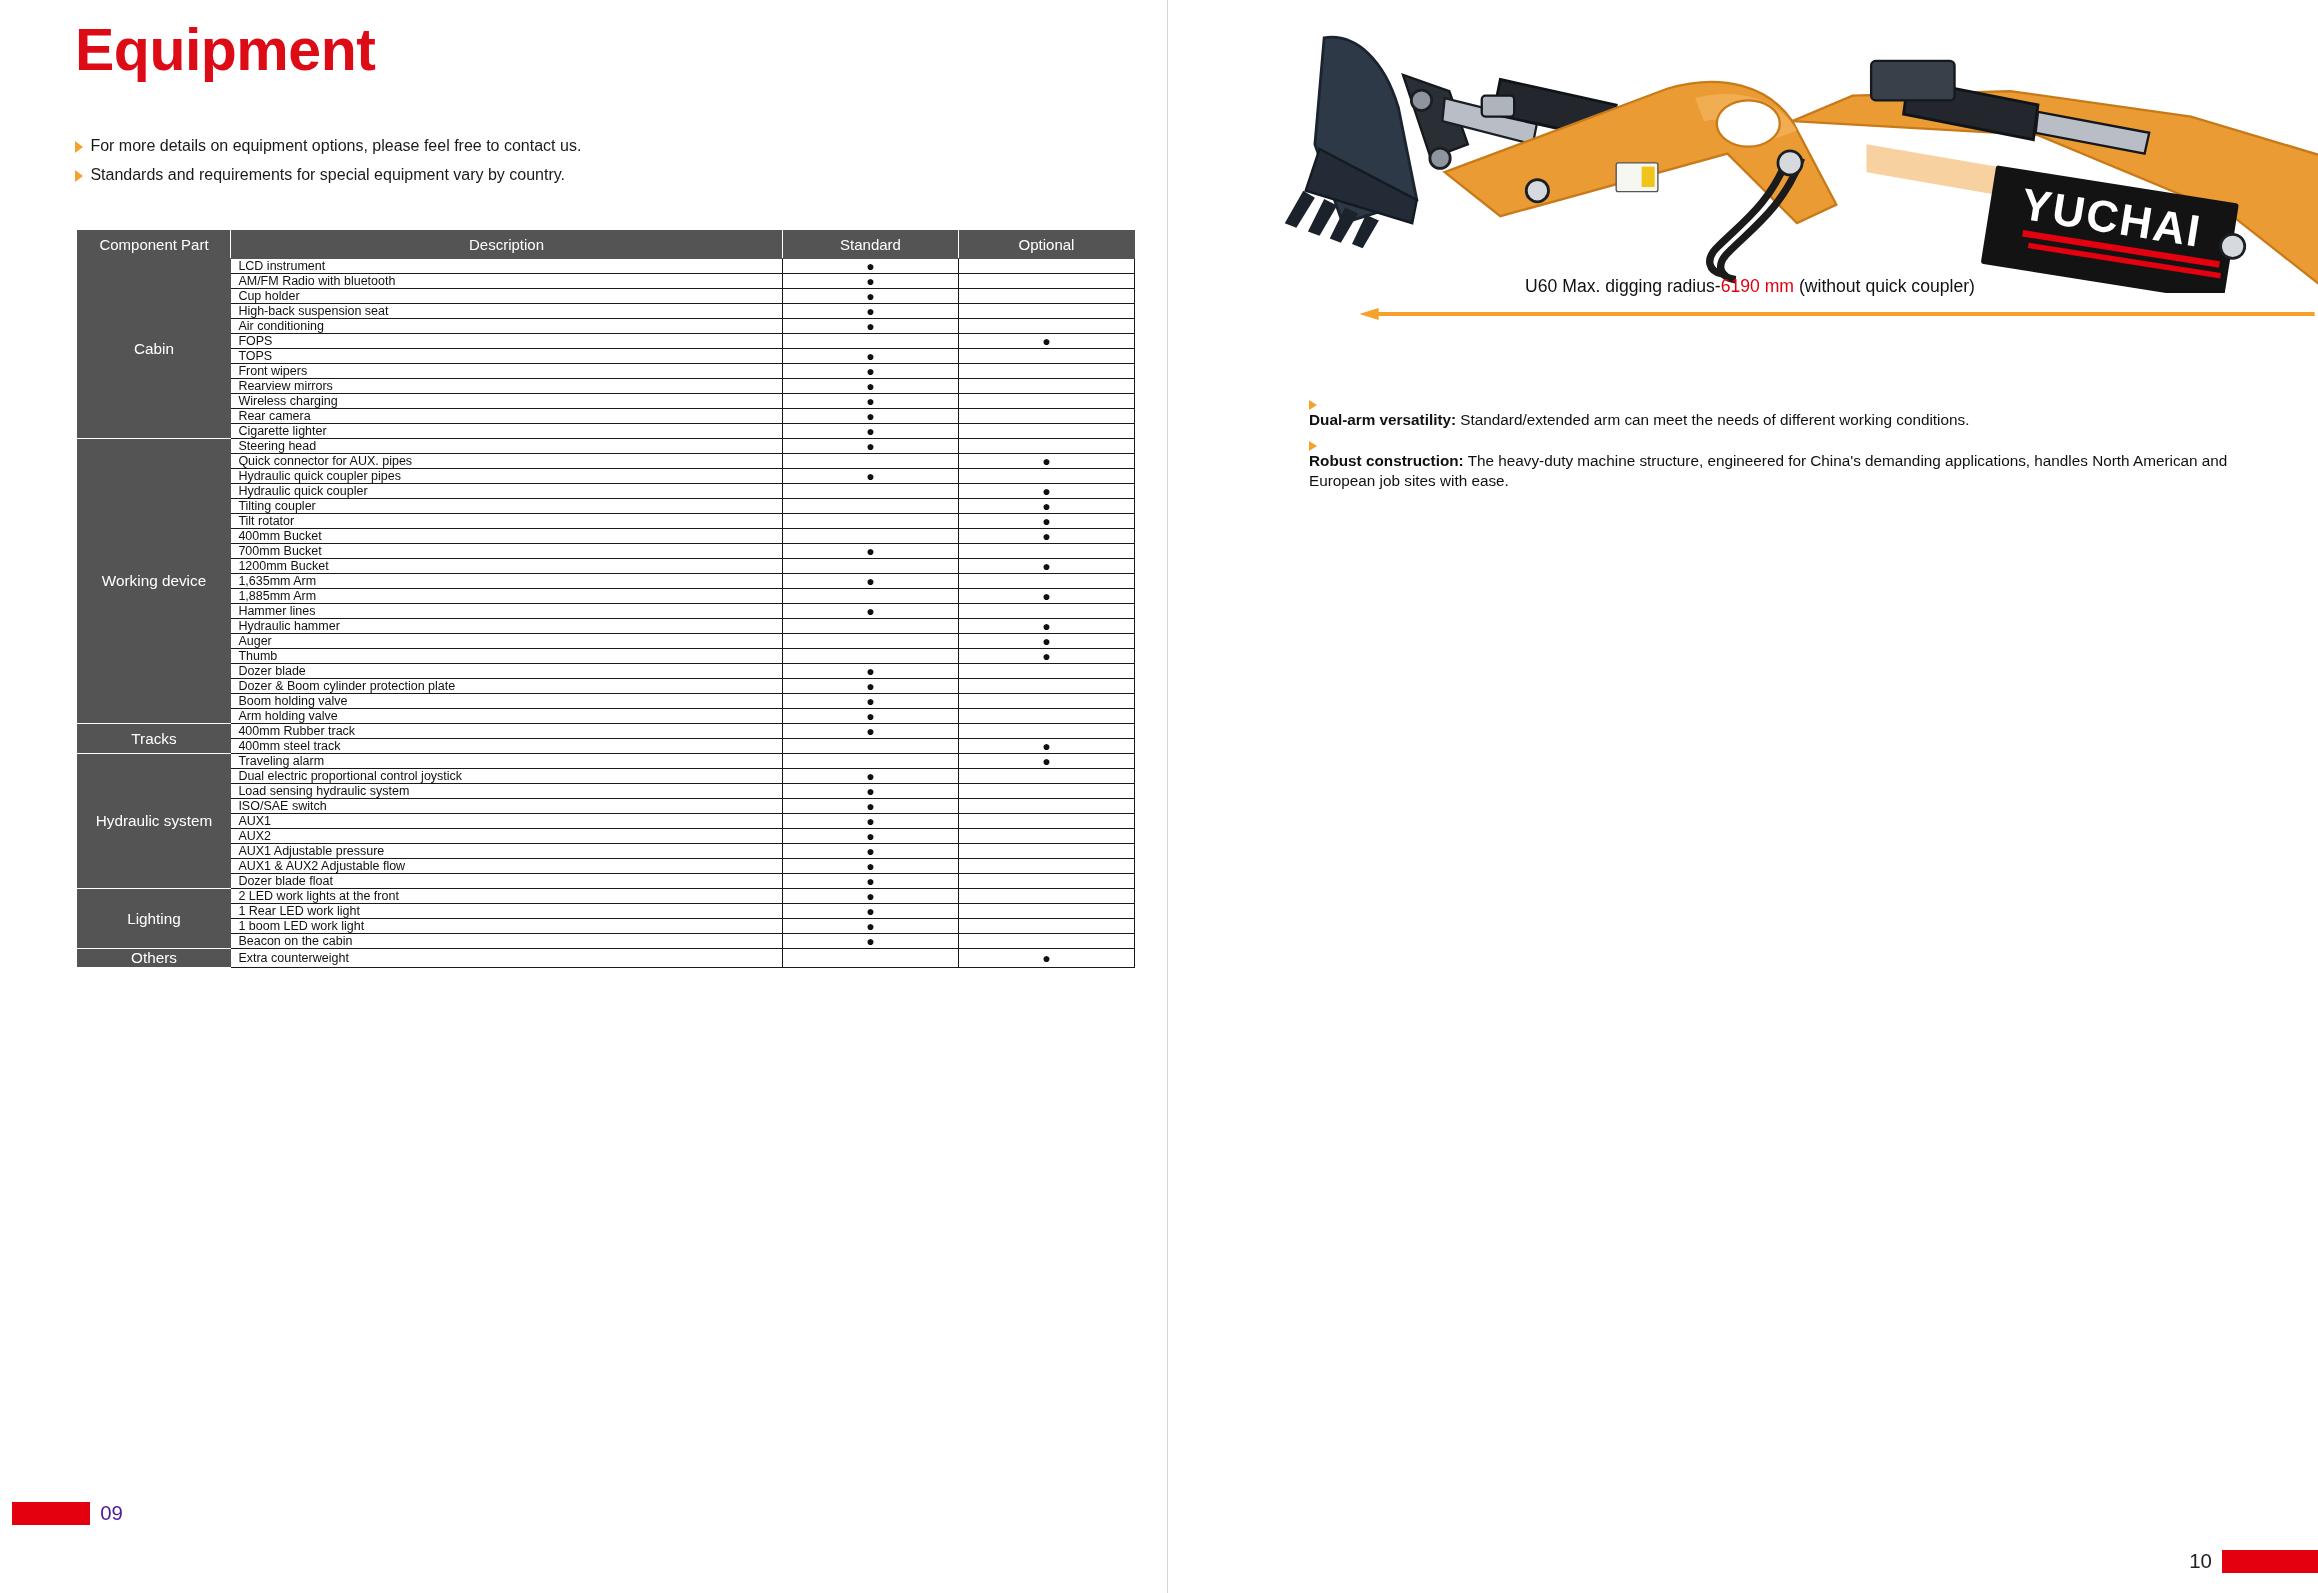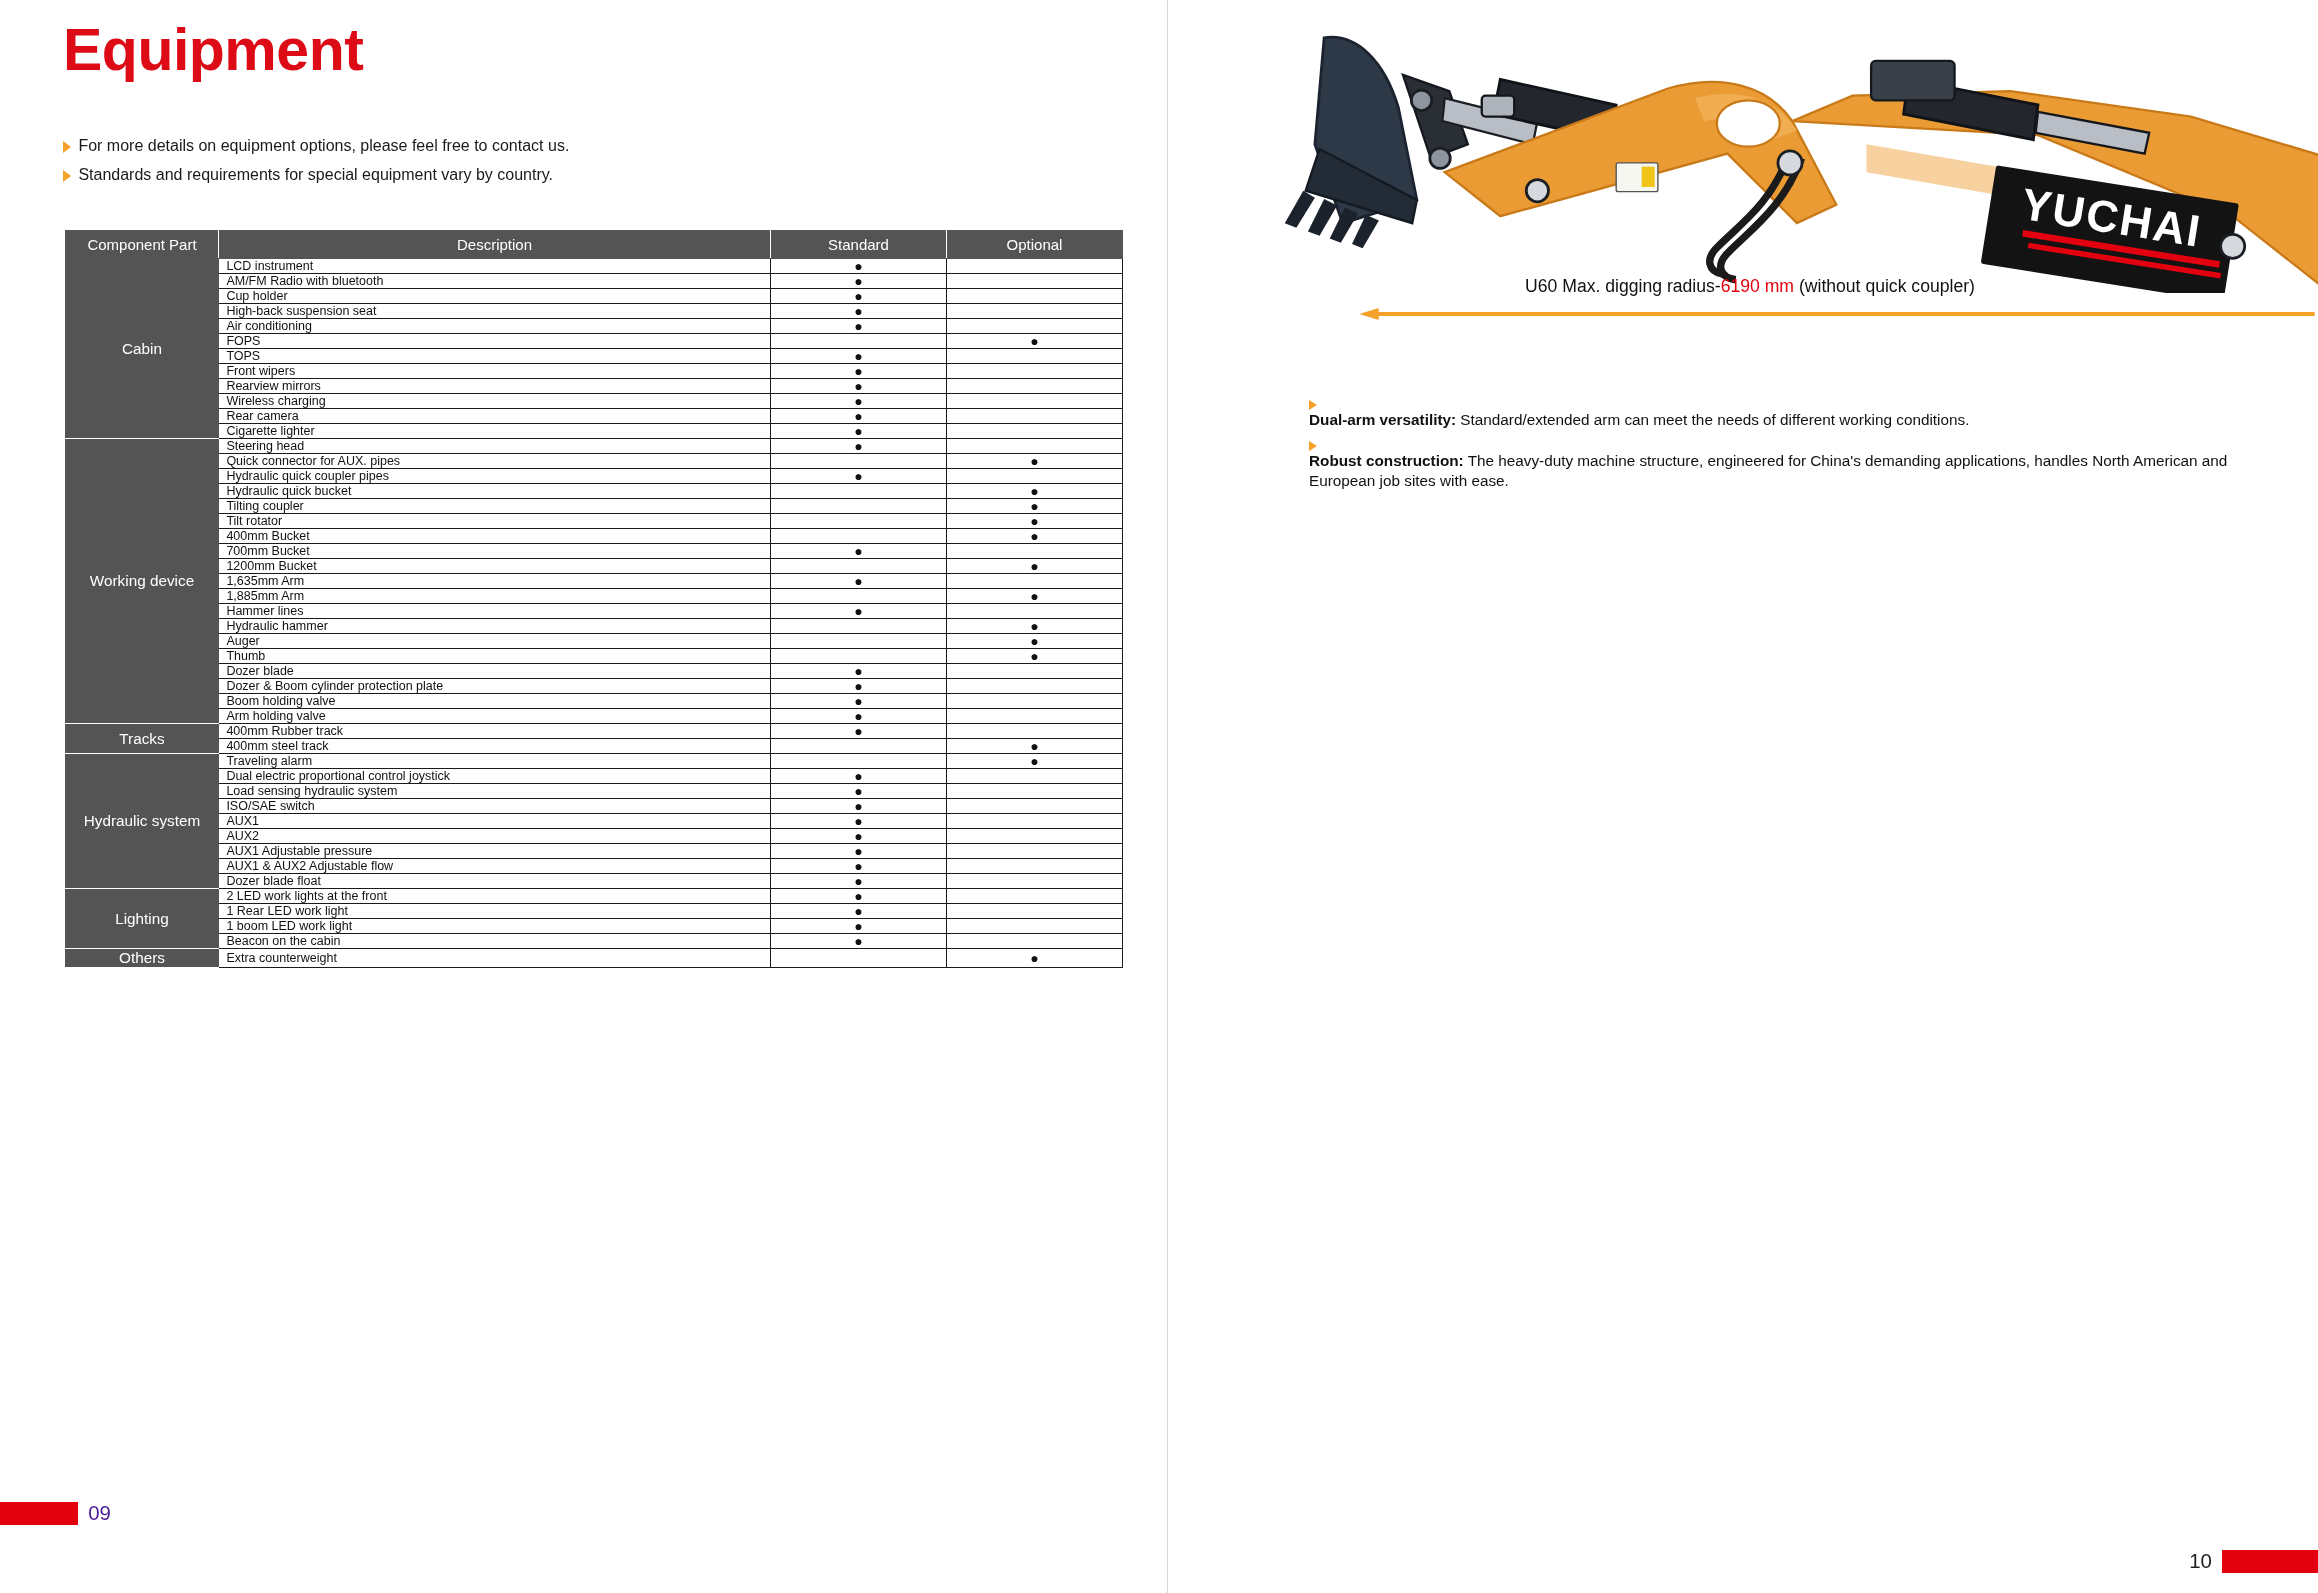--- a/index.html
+++ b/index.html
@@ -5,21 +5,21 @@
   * { box-sizing: border-box; margin: 0; padding: 0; }
   html, body {
     width: 2333px; height: 1594px;
     background: #ffffff;
     font-family: "Liberation Sans", sans-serif;
     overflow: hidden;
   }
   .page { position: relative; width: 2333px; height: 1594px; background:#fff; }
 
   
-  .left-page { position: absolute; left:0; top:0; width: 1167px; height: 1546px; }
+  .left-page { position: absolute; left:12px; top:0; width: 1167px; height: 1546px; }
 
   .title {
     position: absolute; left: 63px; top: 21px;
     font-size: 59px; font-weight: bold; color: #dd0b16;
     letter-spacing: -0.5px; line-height: 1;
     font-family: "Liberation Sans", sans-serif;
   }
 
   .bullets { position: absolute; left: 63px; top: 137px; width: 1043px; }
   .bullet-row { display:flex; align-items: flex-start; margin-bottom: 10.2px; }
@@ -220,21 +220,21 @@
             <td class="desc">Quick connector for AUX. pipes</td>
             <td class="mark"></td>
             <td class="mark">●</td>
           </tr>
           <tr>
             <td class="desc">Hydraulic quick coupler pipes</td>
             <td class="mark">●</td>
             <td class="mark"></td>
           </tr>
           <tr>
-            <td class="desc">Hydraulic quick bucket</td>
+            <td class="desc">Hydraulic quick coupler</td>
             <td class="mark"></td>
             <td class="mark">●</td>
           </tr>
           <tr>
             <td class="desc">Tilting coupler</td>
             <td class="mark"></td>
             <td class="mark">●</td>
           </tr>
           <tr>
             <td class="desc">Tilt rotator</td>

